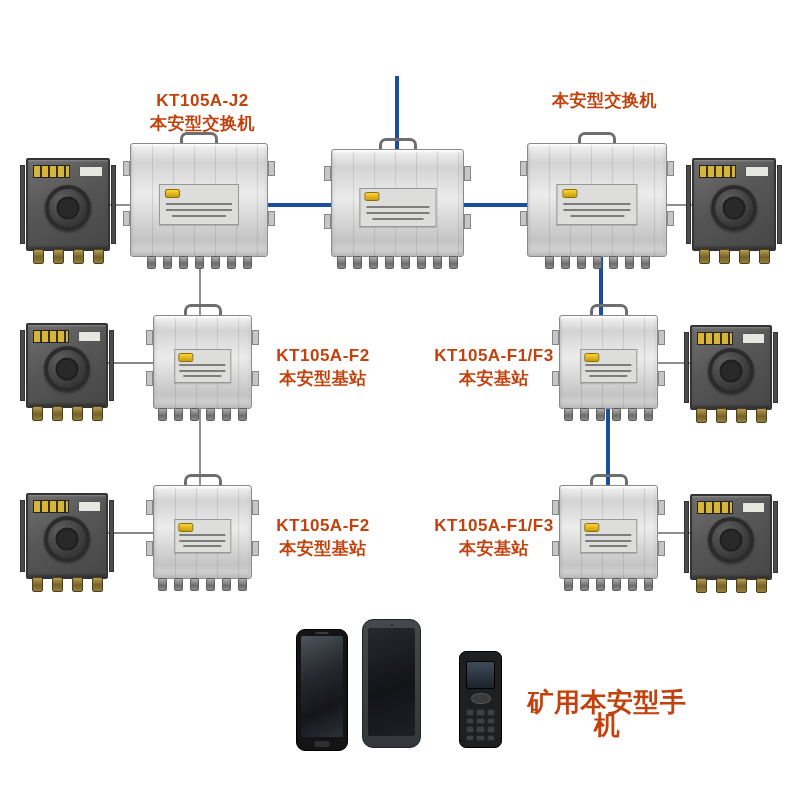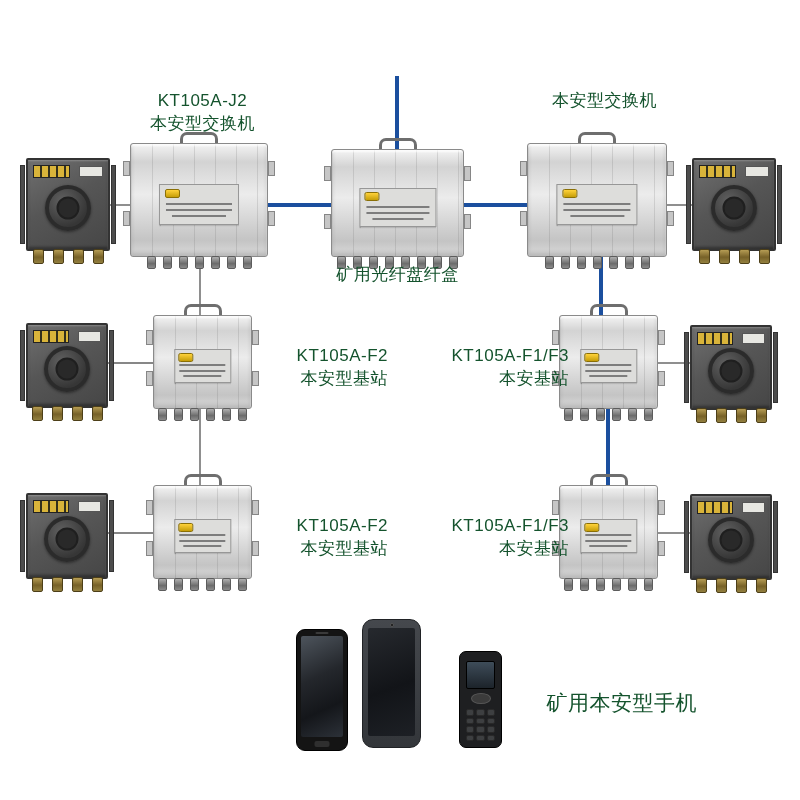--- a/index.html
+++ b/index.html
@@ -1,21 +1,21 @@
 <!DOCTYPE html>
 <html><head>
 <meta charset="utf-8">
 <style>
   *{margin:0;padding:0;box-sizing:border-box}
   html,body{width:800px;height:800px}
   body{background:#ffffff;font-family:"Liberation Sans","DejaVu Sans",sans-serif;position:relative;overflow:hidden}
   .links{position:absolute;left:0;top:0;z-index:0}
-  .label{position:absolute;z-index:3;font-weight:normal;color:#14532d;text-align:center;font-size:17px;line-height:23px;letter-spacing:.5px}
-  .label.left{text-align:right}
-  .label.big{font-size:21px}
+  .label{position:absolute;z-index:3;font-weight:bold;color:#c2410c;text-align:center;font-size:17px;line-height:23px;letter-spacing:.5px}
+  .label.left{text-align:center}
+  .label.big{font-size:26px}
 
   
   .steel{position:absolute;z-index:2}
   .steel .body{position:absolute;inset:0;border:1px solid #8a8a8a;border-radius:3px;
     background:
       repeating-linear-gradient(90deg, rgba(110,110,110,.20) 0 1px, rgba(255,255,255,0) 1px 21px),
       linear-gradient(180deg,#f4f4f4,#d3d3d3 16%,#ececec 45%,#c4c4c4 86%,#dadada);
     box-shadow:inset 0 2px 2px rgba(255,255,255,.75), inset 0 -3px 4px rgba(0,0,0,.16)}
   .steel .handle{position:absolute;top:-11px;left:50%;transform:translateX(-50%);width:38px;height:13px;
     border:3px solid #6e6e6e;border-bottom:none;border-radius:7px 7px 0 0}
@@ -90,21 +90,20 @@
 </svg>
 
 <div class="label" style="left:110px;top:89px;width:185px">
   <div>KT105A-J2</div>
   <div>本安型交换机</div>
 </div>
 <div class="label" style="left:512px;top:89px;width:185px">
   <div>本安型交换机</div>
 </div>
 <div class="label" style="left:315px;top:263px;width:165px">
-  <div>矿用光纤盘纤盒</div>
 </div>
 <div class="label left" style="left:258px;top:344px;width:130px">
   <div>KT105A-F2</div>
   <div>本安型基站</div>
 </div>
 <div class="label left" style="left:419px;top:344px;width:150px">
   <div>KT105A-F1/F3</div>
   <div>本安基站</div>
 </div>
 <div class="label left" style="left:258px;top:514px;width:130px">

